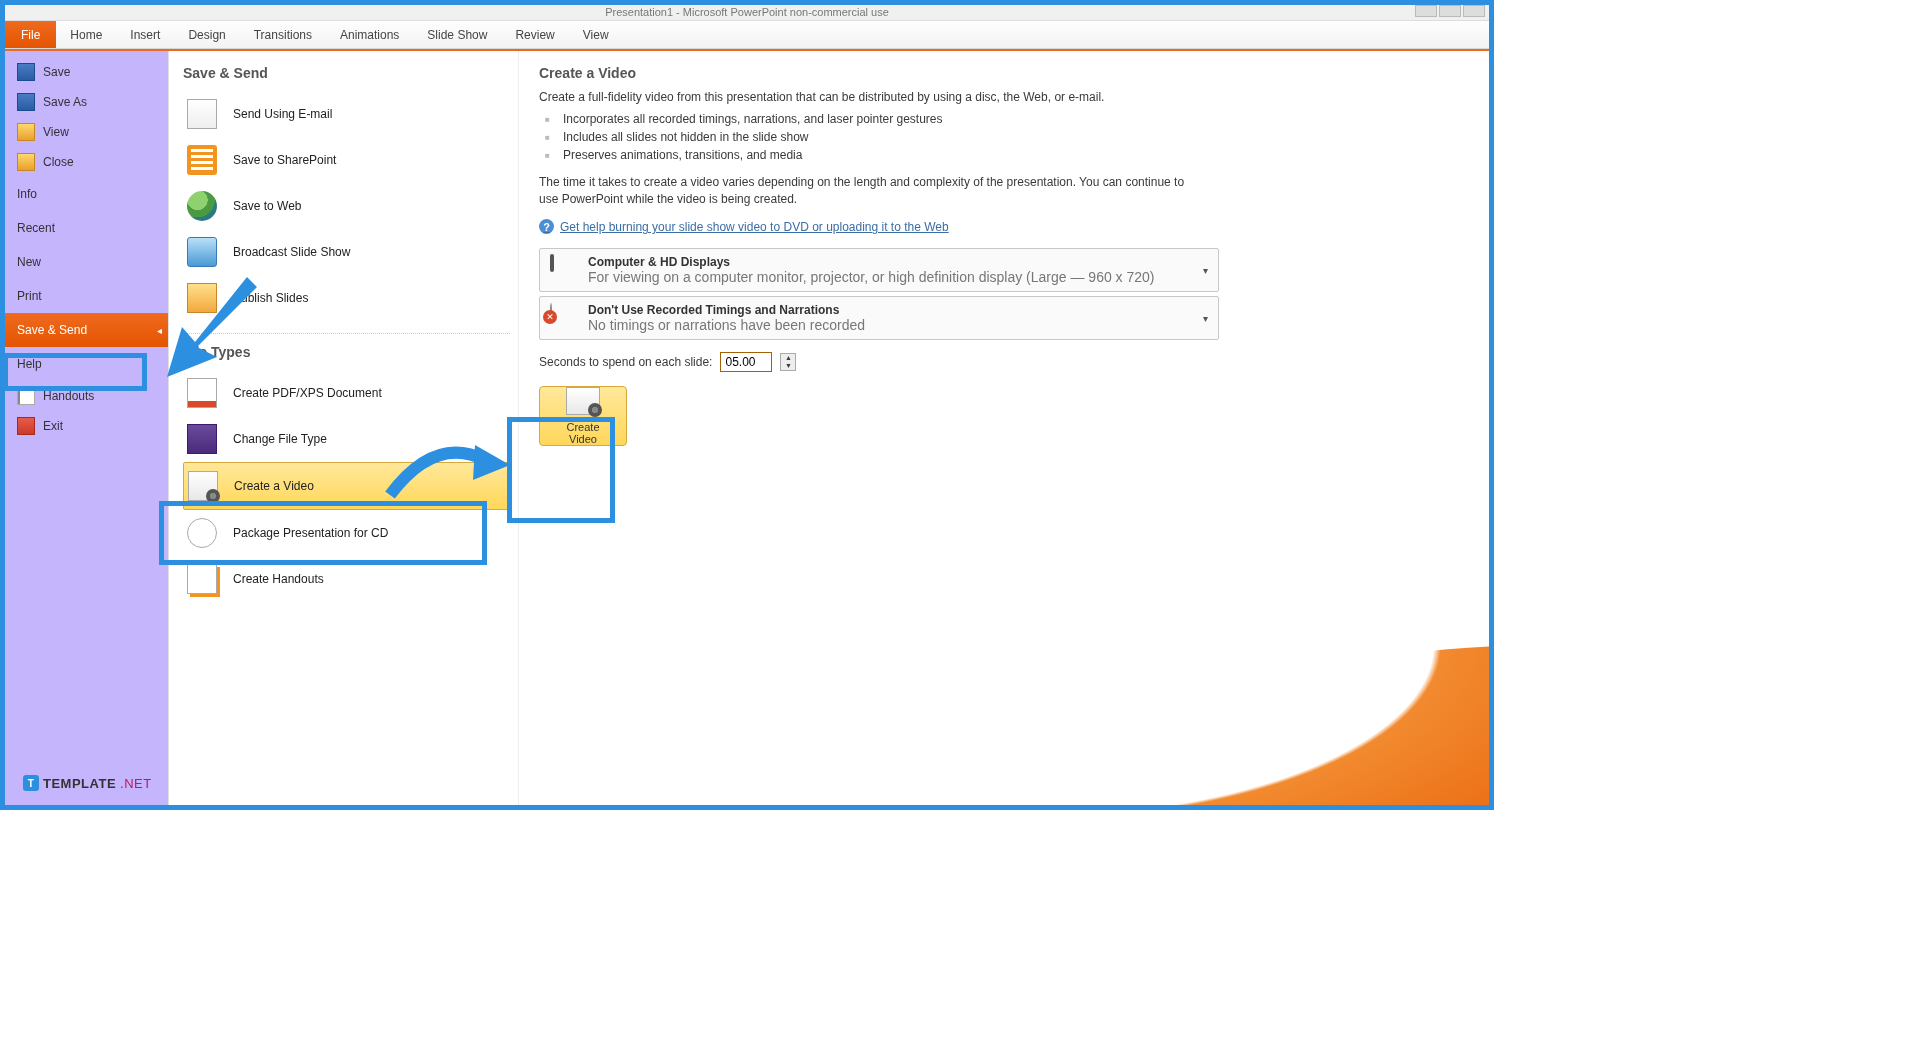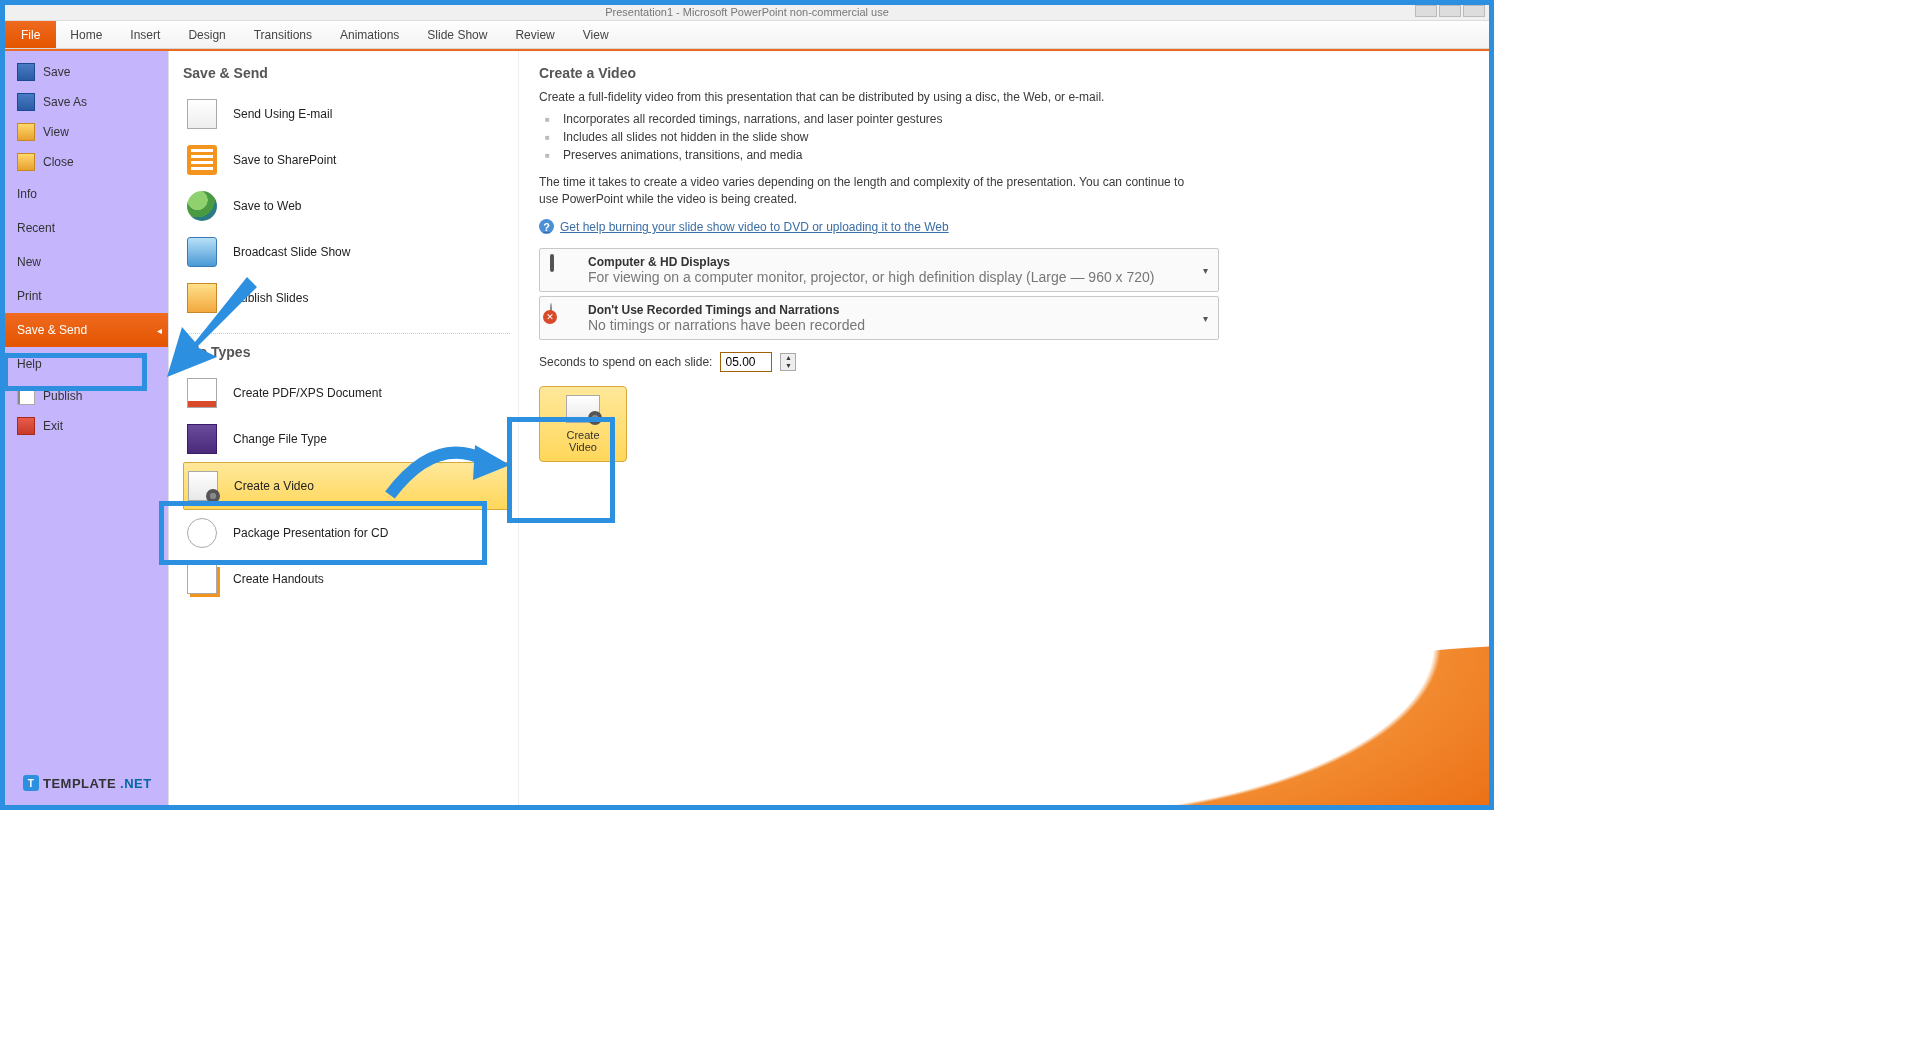--- a/index.html
+++ b/index.html
@@ -41,34 +41,34 @@
 .dropdown .dd-icon { width: 28px; height: 28px; }
 .dropdown .dd-text strong { font-size: 12px; color: #333; display: block; }
 .dropdown .dd-text span { font-size: 14px; color: #777; margin-top: 8px; }
 .dropdown::after { content: "▾"; position: absolute; right: 10px; color: #555; font-size: 10px; }
 
 .seconds-row { margin-top: 12px; display: flex; align-items: center; gap: 8px; }
 .seconds-row input { width: 52px; padding: 2px 4px; border: 1px solid #a16207; font-size: 12px; }
 .spinner { display: flex; flex-direction: column; border: 1px solid #aaa; }
 .spinner span { width: 14px; height: 8px; font-size: 7px; line-height: 8px; text-align: center; background: #eee; cursor: pointer; }
 
-.create-btn { margin-top: 14px; width: 88px; height: 76px; background: linear-gradient(#ffe89a,#ffd75a); border: 1px solid #d8a93a; border-radius: 4px; display: flex; flex-direction: column; align-items: center; justify-content: center; gap: 6px; cursor: pointer; font-size: 11px; color: #333; text-align: center; }
+.create-btn { margin-top: 14px; width: 88px; height: 60px; background: linear-gradient(#ffe89a,#ffd75a); border: 1px solid #d8a93a; border-radius: 4px; display: flex; flex-direction: column; align-items: center; justify-content: center; gap: 6px; cursor: pointer; font-size: 11px; color: #333; text-align: center; }
 
 
 .hl-box { position: absolute; border: 5px solid #2C8FE0; pointer-events: none; z-index: 50; }
 .hl-savesend { left: -2px; top: 348px; width: 144px; height: 38px; }
 .hl-createvideo-row { left: 154px; top: 496px; width: 328px; height: 64px; }
 .hl-createvideo-btn { left: 502px; top: 412px; width: 108px; height: 106px; }
 
 .arrow1 { position: absolute; left: 142px; top: 262px; width: 130px; height: 120px; z-index: 49; pointer-events: none; }
 .arrow2 { position: absolute; left: 370px; top: 420px; width: 140px; height: 90px; z-index: 49; pointer-events: none; }
 
 .watermark { position: absolute; left: 18px; bottom: 14px; font-weight: bold; color: #333; letter-spacing: 0.5px; font-size: 13px; display: flex; align-items: center; gap: 4px; z-index: 60; }
 .watermark .ico { width: 16px; height: 16px; background: #2C8FE0; border-radius: 3px; color:#fff; display:flex; align-items:center; justify-content:center; font-size:10px; font-weight:bold; }
-.watermark .net { color: #0369a1; font-weight: bold; }
+.watermark .net { color: #be185d; font-weight: normal; }
 
 .swoosh { position: absolute; right: -60px; bottom: -60px; width: 520px; height: 220px; background: radial-gradient(ellipse at top left, transparent 55%, #f28a2f 56%, #e85d04 100%); border-top-left-radius: 100%; z-index: 1; pointer-events: none; }
 
 
 .ic { width: 18px; height: 18px; display: inline-block; }
 .ic-save { background: linear-gradient(#4a7cc4,#2a5ca4); border:1px solid #1a4a94; }
 .ic-folder { background: linear-gradient(#ffd76a,#e8a030); border:1px solid #c88820; }
 .ic-doc { background: #fff; border: 1px solid #aaa; box-shadow: inset 2px 0 0 #888; }
 .ic-red { background: linear-gradient(#e85a4a,#c83a2a); border:1px solid #a82a1a; }
 .ic30 { width:30px; height:30px; }
@@ -146,21 +146,21 @@
         <span>Print</span>
       </div>
     <div class="item textonly active">
         <span>Save &amp; Send</span>
       </div>
     <div class="item textonly">
         <span>Help</span>
       </div>
     <div class="item">
         <span class="ic ic-doc"></span>
-        <span>Publish</span>
+        <span>Handouts</span>
       </div>
     <div class="item">
         <span class="ic ic-red"></span>
         <span>Exit</span>
       </div>
   </div>
 
   <div class="midcol">
     <h3>Save &amp; Send</h3>
     <div class="row">

